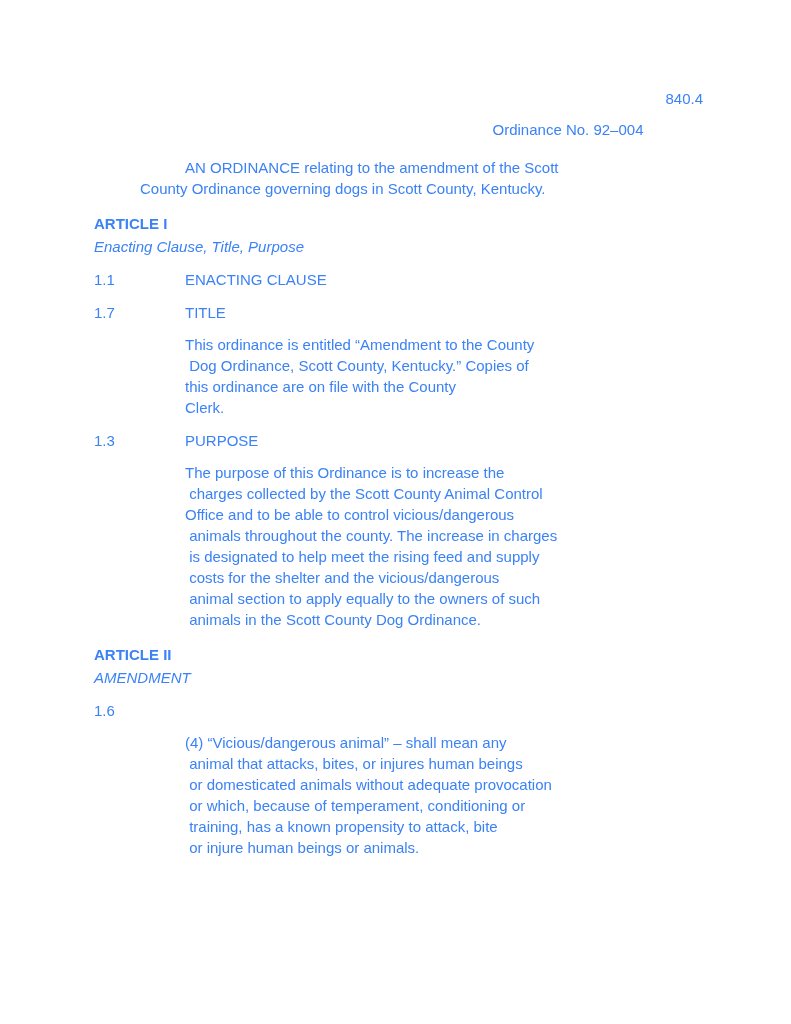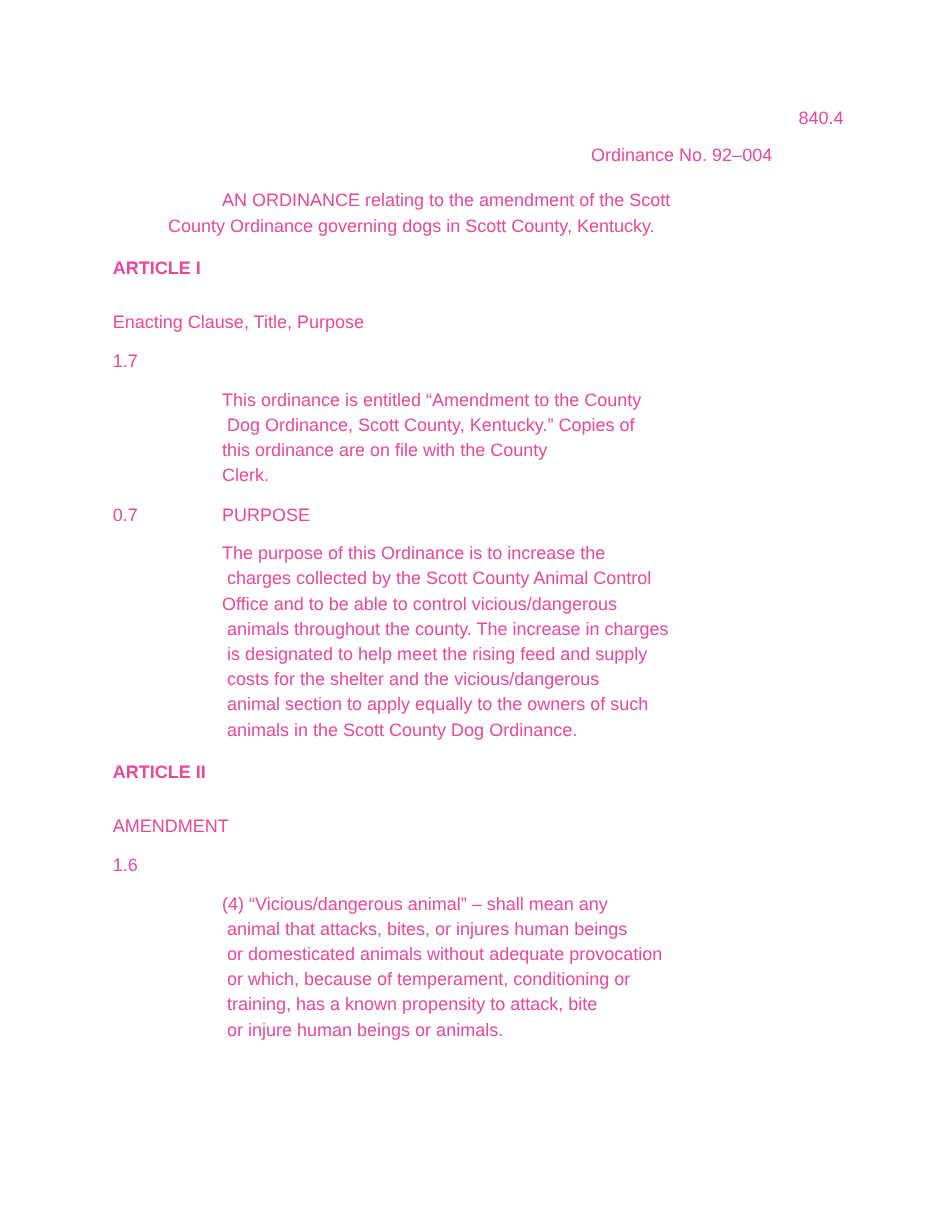--- a/index.html
+++ b/index.html
@@ -8,21 +8,21 @@
     background: #ffffff;
   }
   .page {
     position: relative;
     width: 791px;
     height: 1024px;
     background: #ffffff;
     font-family: "Liberation Sans", "DejaVu Sans", sans-serif;
     font-size: 15px;
     line-height: 21px;
-    color: #ec4899;
+    color: #3b82f6;
     overflow: hidden;
     box-sizing: border-box;
   }
   .content {
     position: absolute;
     top: 0;
     left: 94px;
     right: 0;
   }
   .page-number {
@@ -39,21 +39,22 @@
     margin-top: 17px;
     margin-left: 46px;   
     text-indent: 45px;   
     white-space: pre;
   }
   .article-heading {
     margin-top: 14px;
     font-weight: bold;
   }
   .article-subtitle {
-    margin-top: 24px;
+    margin-top: 2px;
+    font-style: italic;
   }
   .section-row {
     margin-top: 12px;
     display: flex;
     align-items: baseline;
   }
   .section-number {
     flex: 0 0 91px; 
   }
   .section-title {
@@ -75,31 +76,36 @@
 
     <div class="doc-number">Ordinance No. 92–004</div>
 
     <div class="intro">AN ORDINANCE relating to the amendment of the Scott
 County Ordinance governing dogs in Scott County, Kentucky.</div>
 
     <div class="article-heading">ARTICLE I</div>
 
     <div class="article-subtitle">Enacting Clause, Title, Purpose</div>
 
+    <div class="section-row">
+      <span class="section-number">1.1</span>
+      <span class="section-title">ENACTING CLAUSE</span>
+    </div>
 
     <div class="section-row">
       <span class="section-number">1.7</span>
+      <span class="section-title">TITLE</span>
     </div>
     <div class="section-body">This ordinance is entitled “Amendment to the County
  Dog Ordinance, Scott County, Kentucky.” Copies of
 this ordinance are on file with the County
 Clerk.</div>
 
     <div class="section-row">
-      <span class="section-number">0.7</span>
+      <span class="section-number">1.3</span>
       <span class="section-title">PURPOSE</span>
     </div>
     <div class="section-body">The purpose of this Ordinance is to increase the
  charges collected by the Scott County Animal Control
 Office and to be able to control vicious/dangerous
  animals throughout the county. The increase in charges
  is designated to help meet the rising feed and supply
  costs for the shelter and the vicious/dangerous
  animal section to apply equally to the owners of such
  animals in the Scott County Dog Ordinance.</div>

